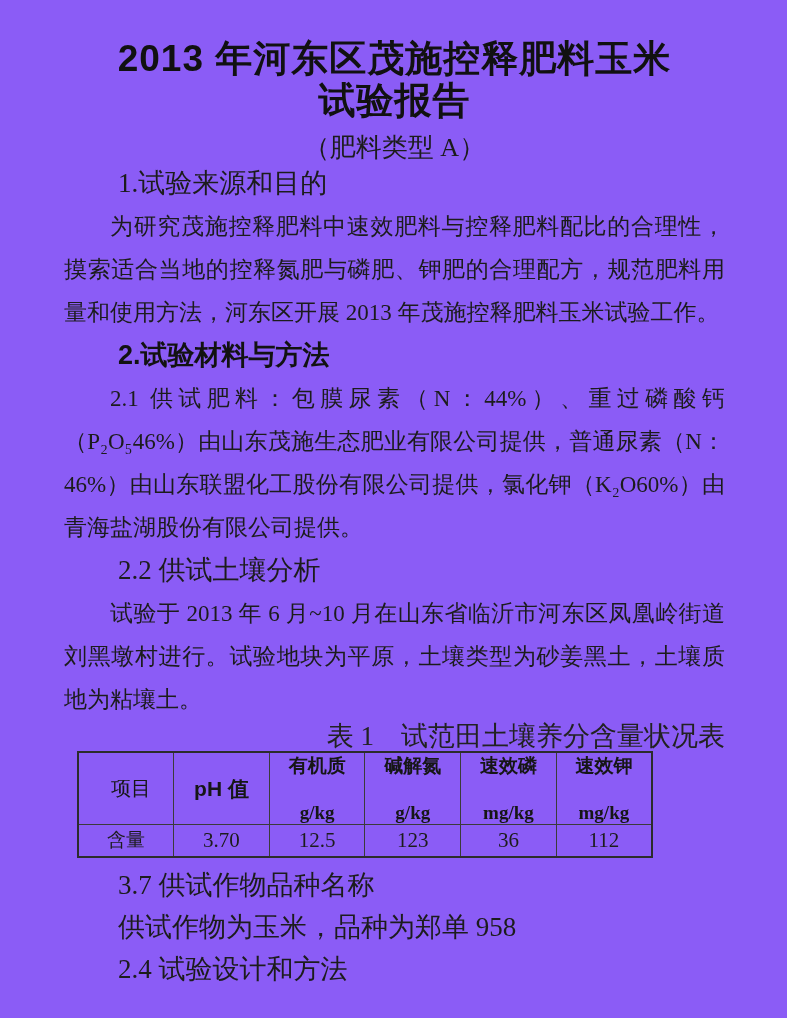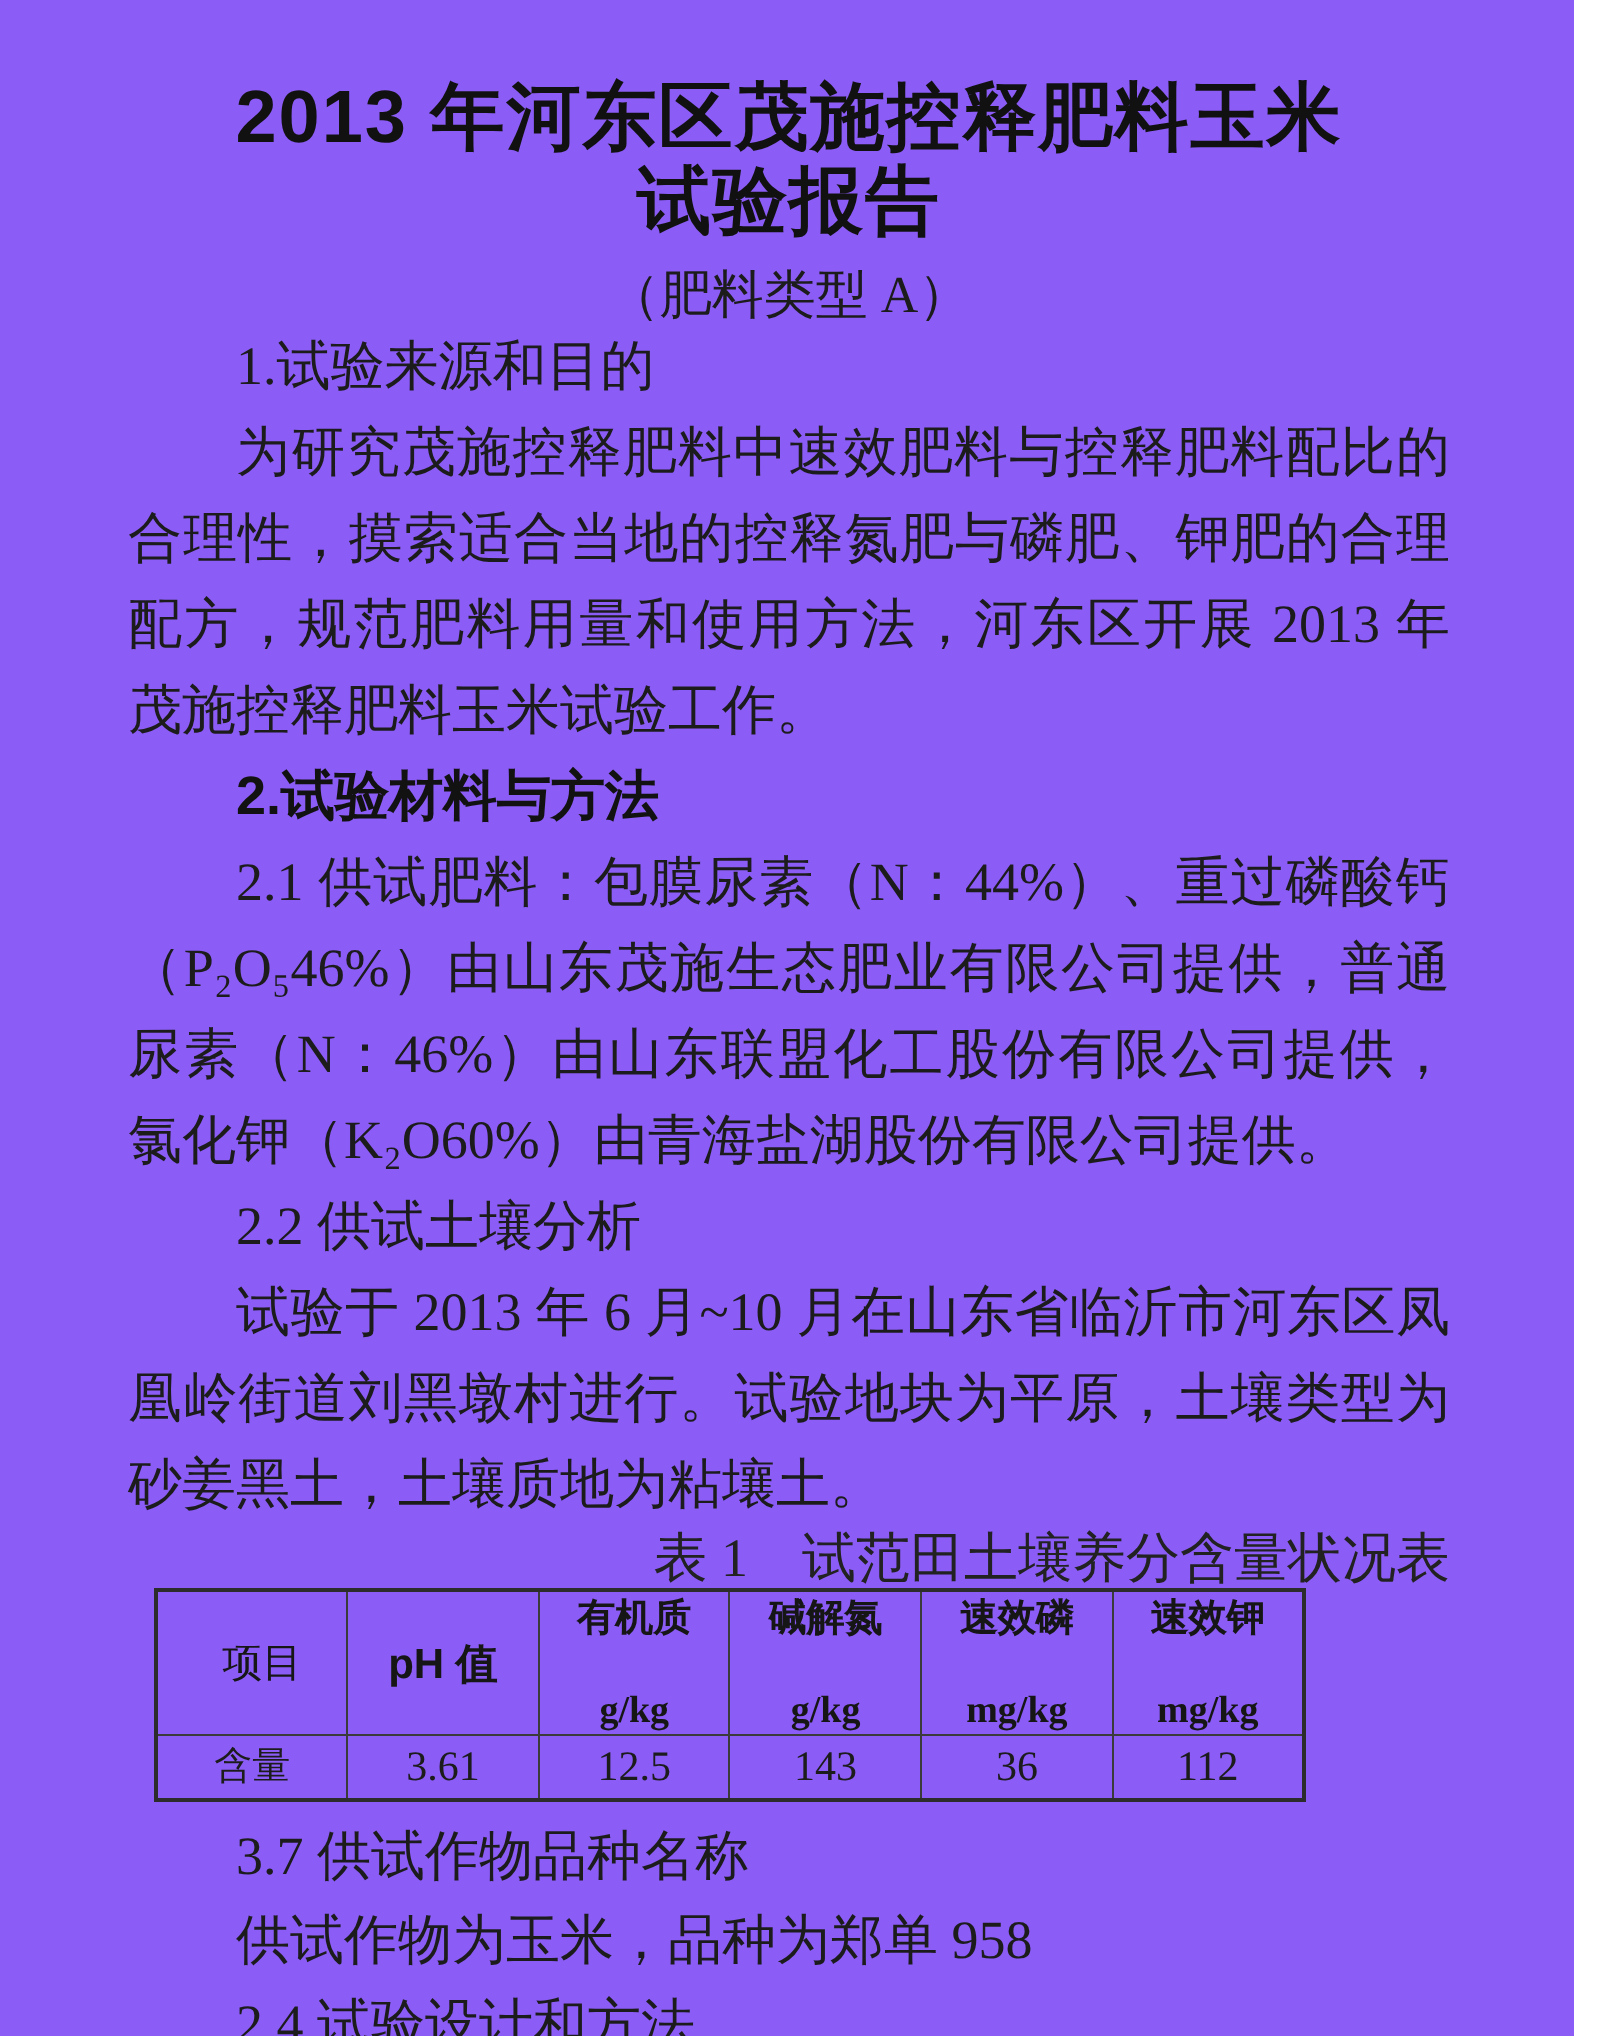--- a/index.html
+++ b/index.html
@@ -34,21 +34,21 @@
   }
   .h-hei {
     font-size:27px;
     line-height:43px;
     text-indent:2em;
     font-weight:700;
     font-family:"Liberation Sans","DejaVu Sans",sans-serif;
     color:#121212;
   }
   .para {
-    font-size:27px;
+    font-size:23px;
     line-height:43px;
     text-indent:2em;
     text-align:justify;
   }
   .tight { line-height:42px; }
   .caption {
     text-align:right;
     font-size:27px;
     line-height:30px;
     color:#222;
@@ -141,23 +141,23 @@
         </th>
         <th>
           <span class="th-label">速效钾</span>
           <span class="th-unit">mg/kg</span>
         </th>
       </tr>
     </thead>
     <tbody>
       <tr>
         <td class="label-cell">含量</td>
-        <td>3.61</td>
+        <td>3.70</td>
         <td>12.5</td>
-        <td>143</td>
+        <td>123</td>
         <td>36</td>
         <td>112</td>
       </tr>
     </tbody>
   </table>
 
   <p class="h-song tight mt6">3.7 供试作物品种名称</p>
 
   <p class="h-song tight">供试作物为玉米，品种为郑单 958</p>
 

